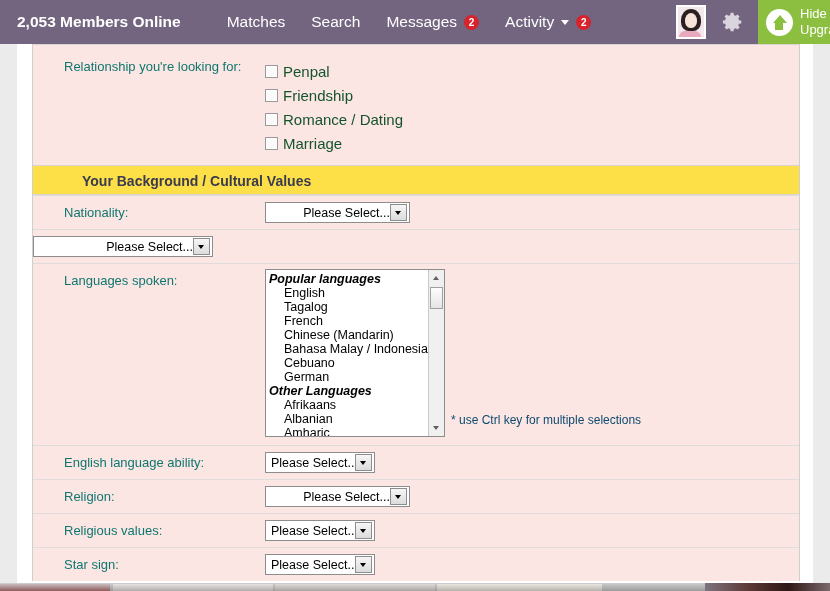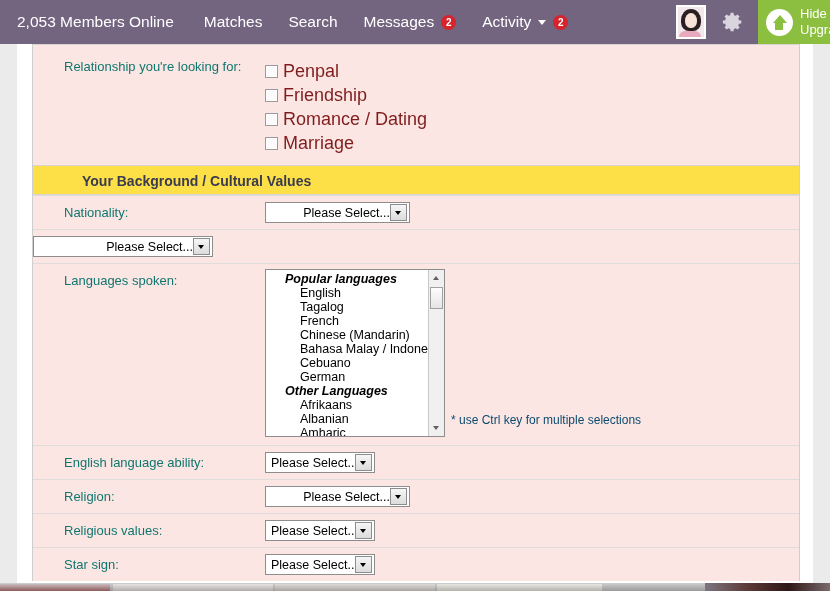--- a/index.html
+++ b/index.html
@@ -29,21 +29,21 @@
     height: 44px;
     display: flex; align-items: center;
   }
   .nav-item {
     color: #ffffff;
     font-size: 15.5px;
     margin-right: 26px;
     display: flex; align-items: center;
     cursor: pointer;
   }
-  .nav-item.first { margin-right: 30px; }
+  .nav-item.first { margin-right: 46px; font-weight: bold; }
   .badge {
     display: inline-block;
     min-width: 15px; height: 15px;
     line-height: 15px;
     border-radius: 50%;
     background: #d6232c;
     color: #fff;
     font-size: 10px;
     font-weight: bold;
     text-align: center;
@@ -188,22 +188,22 @@
   .cb-box {
     width: 13px; height: 13px;
     border: 1px solid #9a9a9a;
     background: #fbfbfb;
     box-shadow: inset 0 0 0 1px #ffffff;
     margin-right: 5px;
     box-sizing: border-box;
     cursor: pointer;
   }
   .cb-label {
-    font-size: 18px;
-    color: #7f1d1d;
+    font-size: 15px;
+    color: #14532d;
     cursor: pointer;
   }
 
   
   .section-header {
     background: #fde047;
     border-top: 1px solid #d8d4d4;
     border-bottom: 1px solid #d8d4d4;
     height: 30px;
     line-height: 30px;
@@ -271,21 +271,21 @@
     background: #ffffff;
     border: 1px solid #8d8d8d;
     box-sizing: border-box;
     position: relative;
     overflow: hidden;
     font-size: 12.5px;
     color: #000000;
   }
   .lb-inner {
     position: absolute;
-    left: 16px; top: 0;
+    left: 0; top: 0;
     width: 162px;
     padding-top: 2px;
     box-sizing: border-box;
   }
   .lb-group {
     font-weight: bold;
     font-style: italic;
     padding-left: 3px;
     height: 14px;
     line-height: 14px;

